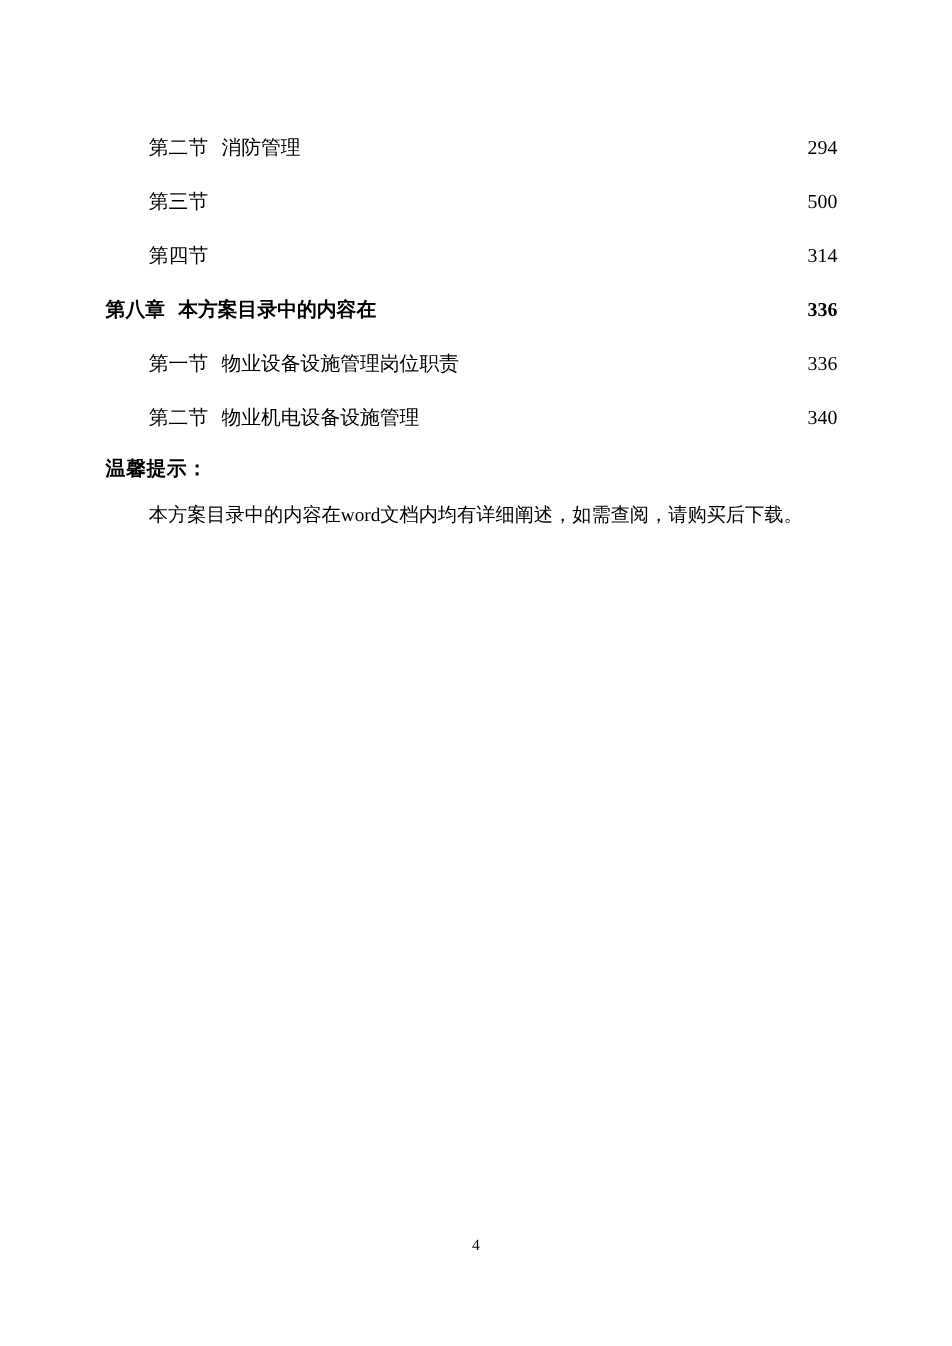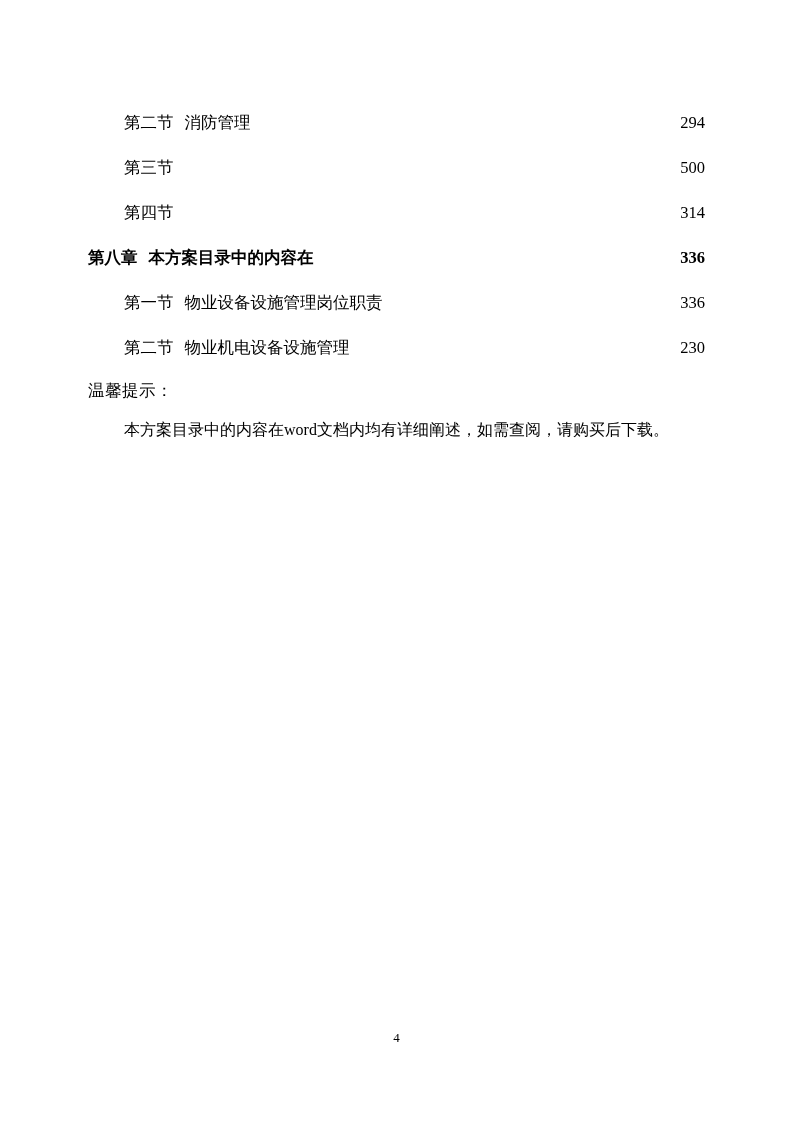--- a/index.html
+++ b/index.html
@@ -50,37 +50,36 @@
     content: ". . . . . . . . . . . . . . . . . . . . . . . . . . . . . . . . . . . . . . . . . . . . . . . . . . . . . . . . . . . . . . . . . . . . . . . . . . . . . . . . . . . . . . . . . . . .";
     position: absolute;
     left: 0;
     bottom: 0;
     white-space: nowrap;
     letter-spacing: 0px;
     font-size: 16.5px;
   }
   .toc-entry .page-no {
     flex: 0 0 auto;
-    text-align: right;
     min-width: 32px;
     padding-left: 8px;
   }
   .level-2 {
     padding-left: 36px;
   }
   .level-1 {
     padding-left: 0px;
     font-weight: bold;
   }
   .level-1 .sec-no {
   }
 
   
   .note-heading {
-    font-weight: normal;
+    font-weight: bold;
     font-size: 16.5px;
     line-height: 42px;
     letter-spacing: 0.5px;
   }
   .note-body {
     font-size: 16px;
     line-height: 36px;
     text-indent: 36px;
     width: 612px;
     text-align: justify;
@@ -137,21 +136,21 @@
       <span class="sec-no">第一节</span>
       <span class="label">物业设备设施管理岗位职责</span>
       <span class="leader"></span>
       <span class="page-no">336</span>
     </div>
 
     <div class="toc-entry level-2">
       <span class="sec-no">第二节</span>
       <span class="label">物业机电设备设施管理</span>
       <span class="leader"></span>
-      <span class="page-no">230</span>
+      <span class="page-no">340</span>
     </div>
 
     <div class="note-heading">温馨提示：</div>
     <div class="note-body"><span>本方案目录中的内容在</span><span class="latin">word</span><span>文档内均有详细阐述，如需查阅，请购买后下载。</span></div>
 
   </div>
 
   <div class="footer">
     <span>4</span>
   </div>

